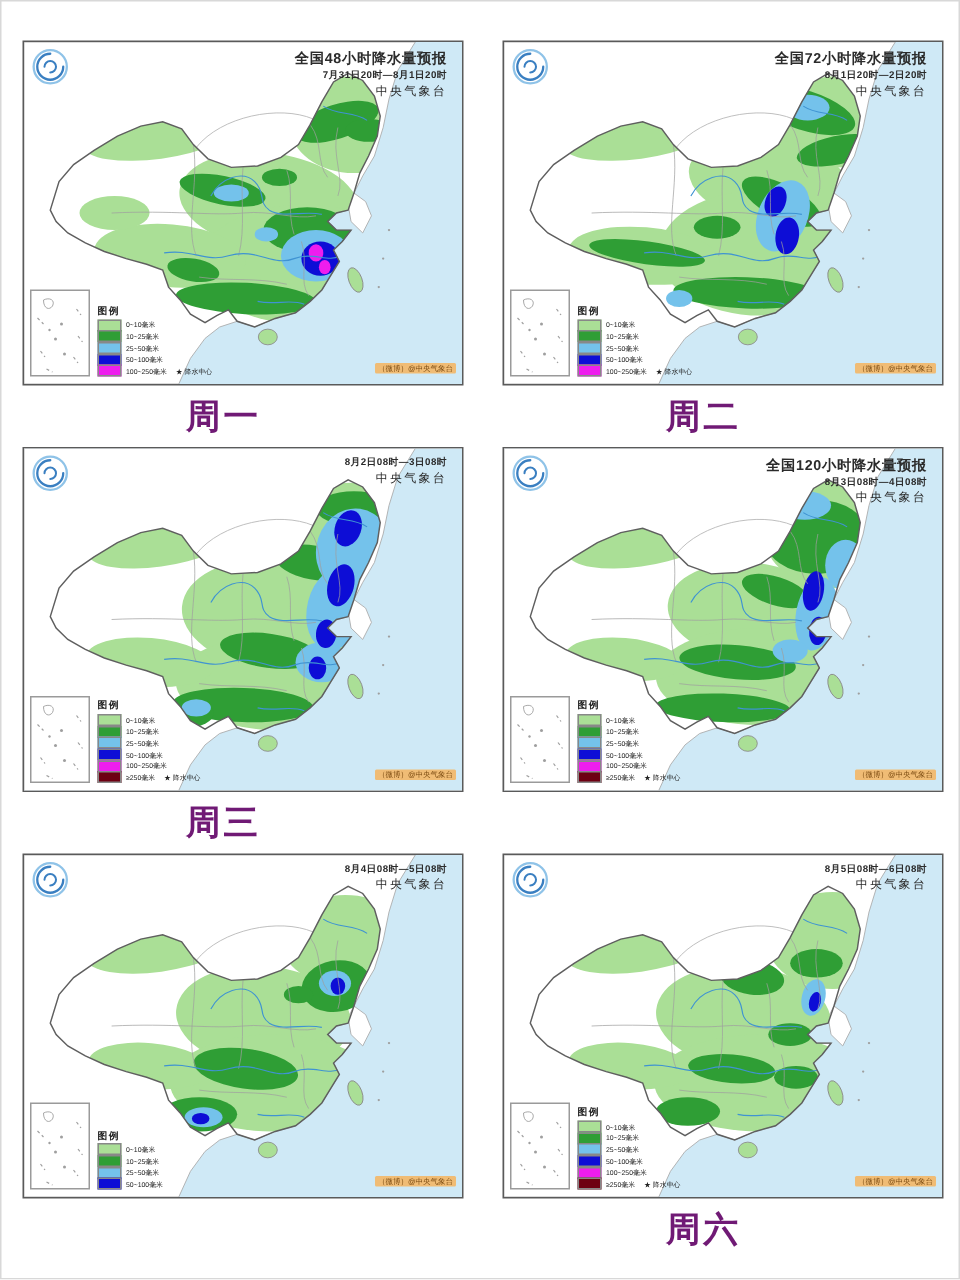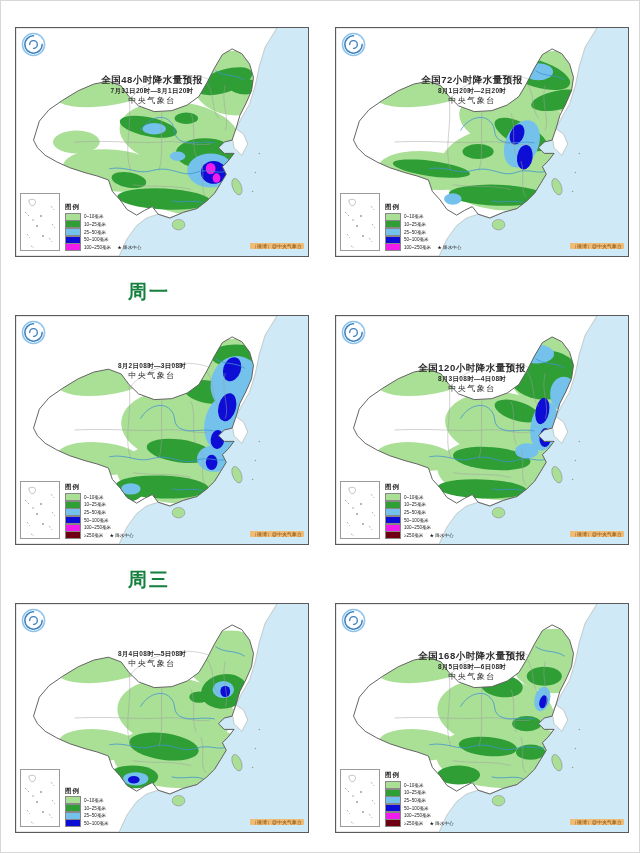--- a/index.html
+++ b/index.html
@@ -3,38 +3,38 @@
 <meta charset="utf-8">
 <style>
   html,body{margin:0;padding:0;background:#fff;}
   .page{position:relative;width:640px;height:853px;box-sizing:border-box;border:1px solid #d8d8d8;
         overflow:hidden;font-family:"Liberation Sans",sans-serif;background:#fff;}
   .grid{display:grid;grid-template-columns:294px 294px;column-gap:26px;row-gap:6px;
         padding:26px 0 0 14px;}
   .cell{width:294px;}
   .frame{position:relative;width:292px;height:228px;border:1px solid #5a5a5a;background:#fff;}
   .wmap{position:absolute;left:0;top:0;width:292px;height:228px;display:block;}
-  .titleblock{position:absolute;left:0;top:6px;width:100%;text-align:center;
-              transform:translateX(-10px);line-height:1.35;color:#2b2b2b;pointer-events:none;margin-top:40px;}
+  .titleblock{position:absolute;left:0;top:6px;width:100%;text-align:right;
+              transform:translateX(-10px);line-height:1.35;color:#2b2b2b;pointer-events:none;}
   .t1{font-size:9.5px;font-weight:700;letter-spacing:0.5px;}
   .t2{font-size:6.5px;font-weight:700;letter-spacing:0.3px;}
   .t3{font-size:8px;font-weight:400;letter-spacing:1.5px;}
   .logo{position:absolute;left:5px;top:4px;width:25px;height:25px;}
   .legendbox{position:absolute;left:4px;bottom:5px;display:flex;align-items:flex-end;}
   .inset{width:38px;height:56px;background:#fff;border:1px solid #9a9a9a;position:relative;}
   .lg{margin-left:5px;}
   .lg-title{font-size:6.5px;font-weight:700;color:#222;margin-bottom:1px;letter-spacing:1px;}
   .lg-row{display:flex;align-items:center;height:7.6px;}
   .lg-swatch{display:inline-block;width:14px;height:6px;border:0.5px solid #888;}
   .lg-label{font-size:4.6px;color:#222;margin-left:3px;white-space:nowrap;}
   .lg-star{font-size:4.6px;color:#222;margin-left:6px;white-space:nowrap;}
   .wmark{position:absolute;right:4px;bottom:7px;font-size:5px;color:#7a4a10;
          background:rgba(243,183,103,0.9);padding:0 2px;border-radius:1px;white-space:nowrap;}
-  .day{margin-top:22px;height:30px;text-align:center;transform:translateX(-13px);
-       font-size:19px;font-weight:700;color:#15803d;letter-spacing:2px;}
+  .day{margin-top:5px;height:30px;text-align:center;transform:translateX(-13px);
+       font-size:23px;font-weight:700;color:#701a75;letter-spacing:2px;}
 </style>
 </head>
 <body>
 
 <div class="page">
   <div class="grid">
 
     <div class="cell">
       <div class="frame">
         <svg class="wmap" viewBox="0 0 300 240" preserveAspectRatio="none">
@@ -230,20 +230,21 @@
                 <div class="lg-row">
                   <span class="lg-swatch" style="background: rgb(238, 29, 238);"></span>
                   <span class="lg-label">100~250毫米</span>
                   <span class="lg-star">★ 降水中心</span>
                 </div>
               </div>
           </div>
         </div>
         <div class="wmark">（微博）@中央气象台</div>
       </div>
+      <div class="day">周二</div>
     </div>
 
     <div class="cell">
       <div class="frame">
         <svg class="wmap" viewBox="0 0 300 240" preserveAspectRatio="none">
             <defs>
               <clipPath id="clip2">
                 <path d="M222,118 L214,120 L208,126 L214,132 L224,132 L218,140 L212,146 L216,154 L210,164 L204,174 L196,182 L186,190 L172,194 L158,200 L146,196 L140,188 L132,192 L124,197 L114,191 L107,181 L99,172 L95,160 L84,156 L70,152 L55,147 L42,141 L30,134 L22,126 L18,118 L24,98 L34,86 L48,76 L64,66 L80,59 L95,56 L108,61 L116,72 L126,82 L142,88 L160,87 L176,81 L188,72 L196,58 L204,42 L212,28 L222,22 L232,27 L240,38 L244,52 L242,66 L236,80 L230,92 L226,106 Z"></path>
               </clipPath>
             </defs>
@@ -580,21 +581,20 @@
               <path d="M160,182 C172,185 182,180 192,184" fill="none" stroke="#3f93d2" stroke-width="0.8"></path>
             </g>
             <path d="M222,118 L214,120 L208,126 L214,132 L224,132 L218,140 L212,146 L216,154 L210,164 L204,174 L196,182 L186,190 L172,194 L158,200 L146,196 L140,188 L132,192 L124,197 L114,191 L107,181 L99,172 L95,160 L84,156 L70,152 L55,147 L42,141 L30,134 L22,126 L18,118 L24,98 L34,86 L48,76 L64,66 L80,59 L95,56 L108,61 L116,72 L126,82 L142,88 L160,87 L176,81 L188,72 L196,58 L204,42 L212,28 L222,22 L232,27 L240,38 L244,52 L242,66 L236,80 L230,92 L226,106 Z" fill="none" stroke="#5f5f5f" stroke-width="1"></path>
             <ellipse cx="167" cy="207" rx="6.5" ry="5.5" fill="#aadf96" stroke="#8a8a8a" stroke-width="0.6"></ellipse>
             <ellipse cx="227" cy="167" rx="4.5" ry="9" fill="#aadf96" stroke="#8a8a8a" stroke-width="0.6" transform="rotate(-20 227 167)"></ellipse>
             <circle cx="246" cy="152" r="0.8" fill="#9f9f9f"></circle>
             <circle cx="243" cy="172" r="0.8" fill="#9f9f9f"></circle>
             <circle cx="250" cy="132" r="0.8" fill="#9f9f9f"></circle>
           </svg>
         <div class="titleblock">
-          <div class="t1">全国168小时降水量预报</div>
           <div class="t2">8月5日08时—6日08时</div>
           <div class="t3">中央气象台</div>
         </div>
         <div class="logo"><svg viewBox="0 0 26 26" width="25" height="25">
               <circle cx="13" cy="13" r="11.5" fill="#ffffff" stroke="#8fc3e8" stroke-width="1.6"></circle>
               <path d="M13 4 a9 9 0 1 0 9 9" fill="none" stroke="#3a7fc1" stroke-width="1.6" stroke-linecap="round"></path>
               <path d="M9 13 a4 4 0 1 1 8 0 a4 4 0 0 1 -4 4" fill="none" stroke="#3a7fc1" stroke-width="1.4" stroke-linecap="round"></path>
             </svg></div>
         <div class="legendbox">
           <div class="inset"><svg viewBox="0 0 38 56" width="38" height="56">
@@ -631,16 +631,17 @@
                 <div class="lg-row">
                   <span class="lg-swatch" style="background: rgb(110, 0, 18);"></span>
                   <span class="lg-label">≥250毫米</span>
                   <span class="lg-star">★ 降水中心</span>
                 </div>
               </div>
           </div>
         </div>
         <div class="wmark">（微博）@中央气象台</div>
       </div>
+      <div class="day">周六</div>
     </div>
 
   </div>
 </div>
 
 </body></html>

